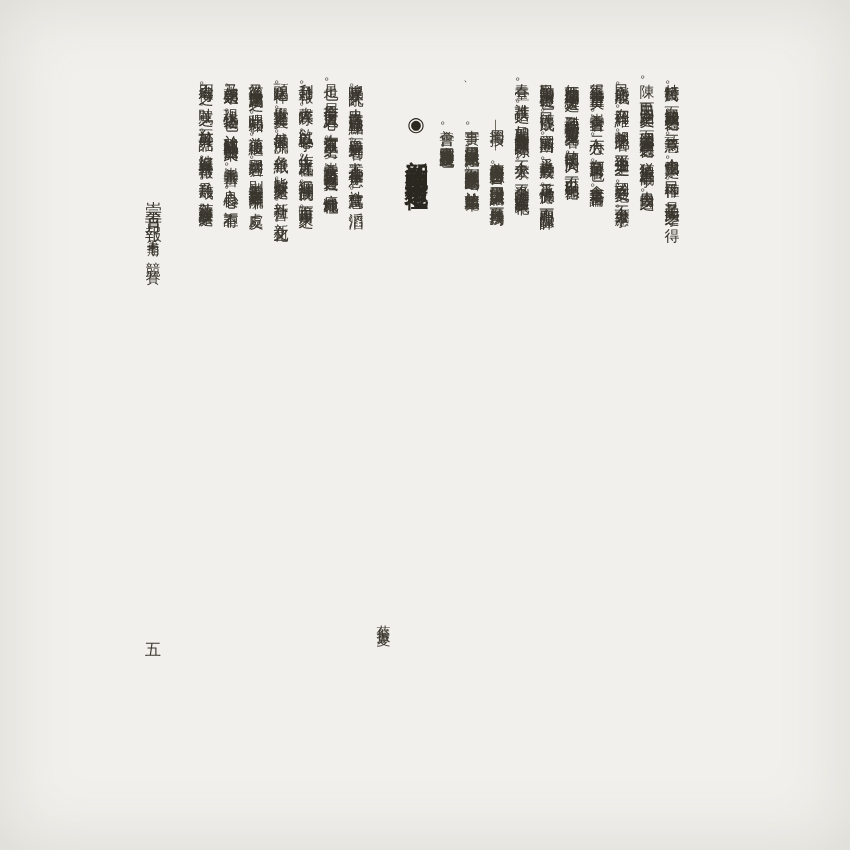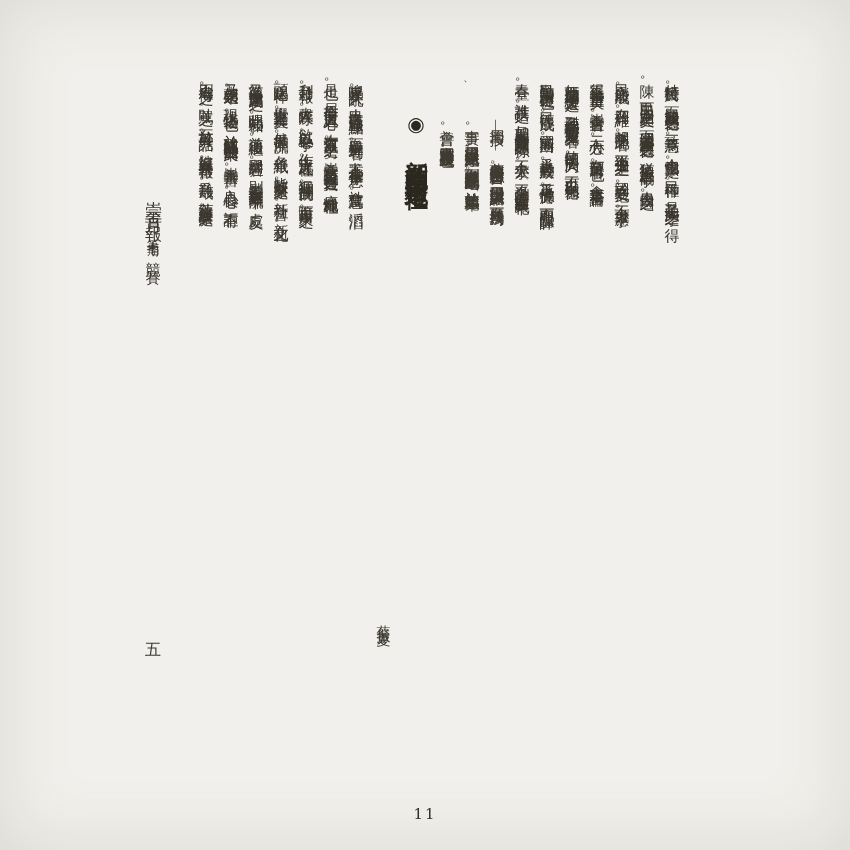--- a/index.html
+++ b/index.html
@@ -86,15 +86,14 @@
     <div class="col">否則侮辱之。吐罵之。至於莫可究詰。彼豈好與崇善報。爲難哉。蓋欲建設新家庭。</div>
   </div>
 
   <div class="margin-col">
     <span class="m-title">崇善月報</span><span class="m-issue">（第七十七期）</span><span class="m-section">競賽</span>
   </div>
   <div class="folio">五</div>
 
   <div class="stray">、</div>
 
-  <div class="pagenum">11</div>
 
 </div>
 
 </body></html>

